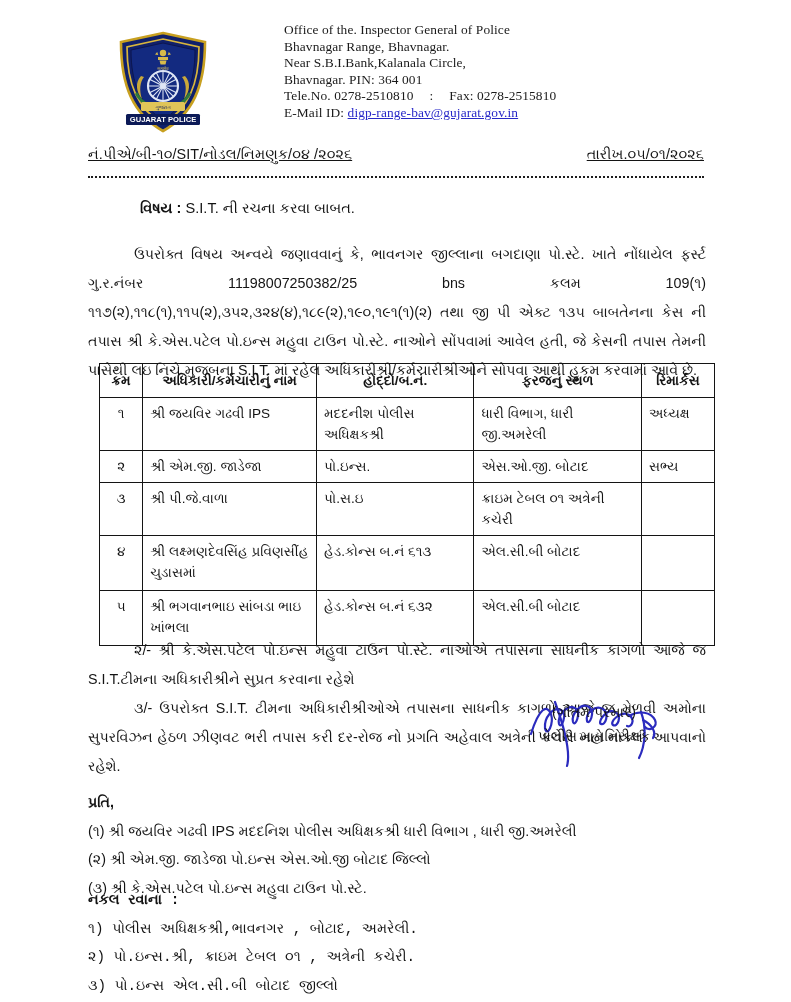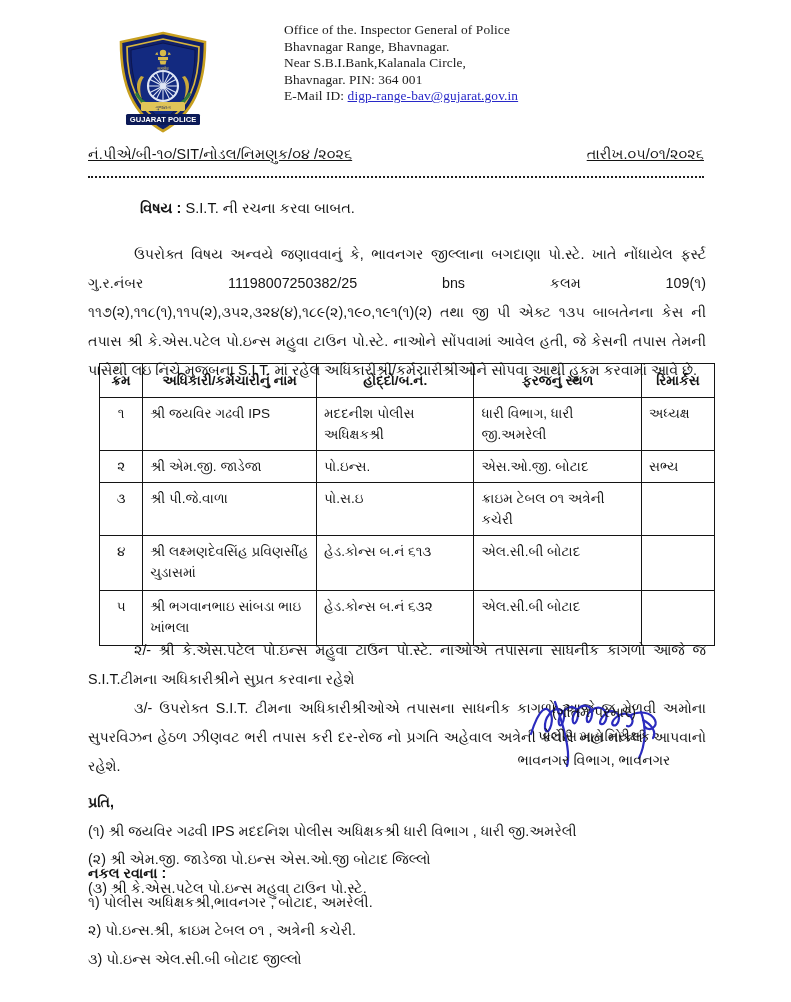--- a/index.html
+++ b/index.html
@@ -170,23 +170,23 @@
     left: 88px; top: 788px;
     width: 618px;
     font-family: "Liberation Sans", "DejaVu Sans", sans-serif;
     font-size: 14.3px;
     line-height: 28.5px;
     color: #141414;
   }
   .dist .hd { font-weight: 700; }
   .copy {
     position: absolute;
-    left: 88px; top: 859px;
+    left: 88px; top: 886px;
     width: 618px;
-    font-family: Liberation Sans, sans-serif;
+    font-family: Liberation Mono, monospace;
     font-size: 14.3px;
     line-height: 28.5px;
     color: #141414;
   }
   .copy .hd { font-weight: 700; }
   .dist div, .copy div { white-space: nowrap; }
 </style>
 </head>
 <body>
 
@@ -227,20 +227,23 @@
         <rect x="11" y="84" width="74" height="11" rx="1.5" fill="#0c1a57"></rect>
         <text x="48" y="92.4" font-family="Liberation Sans, sans-serif" font-size="7.6" font-weight="bold" fill="#ffffff" text-anchor="middle">GUJARAT POLICE</text>
       </svg>
     </div>
 
     <div class="office-block">
       <div class="ln">Office of the. Inspector General of Police</div>
       <div class="ln">Bhavnagar Range, Bhavnagar.</div>
       <div class="ln">Near S.B.I.Bank,Kalanala Circle,</div>
       <div class="ln">Bhavnagar. PIN: 364 001</div>
+      <div class="ln tele-row">
+        <span>Tele.No. 0278-2510810</span><span class="gap"></span><span>:</span><span class="gap"></span><span>Fax: 0278-2515810</span>
+      </div>
       <div class="ln">
         <span>E-Mail ID:</span>
         <a class="email-link" href="#">digp-range-bav@gujarat.gov.in</a>
       </div>
     </div>
   </div>
 
   <div class="refrow">
     <span>નં.પીએ/બી-૧૦/SIT/નોડલ/નિમણુક/૦૪ /૨૦૨૬</span>
     <span>તારીખ.૦૫/૦૧/૨૦૨૬</span>
@@ -313,21 +316,20 @@
       <path d="M16 40 C24 14 32 10 36 20 C39 30 32 44 30 34 C29 24 38 12 46 16 C53 20 46 36 44 30 C42 22 52 10 60 14 C67 18 60 34 58 28 C56 20 66 8 74 13 C81 18 74 32 72 27 C70 20 80 10 88 15 C95 20 90 32 86 30 C82 28 92 14 100 18 C108 22 102 34 98 31 C94 28 106 16 114 21 C121 26 116 34 112 32"></path>
       <path d="M114 22 C124 16 136 18 140 26 C143 33 134 38 130 33"></path>
       <path d="M128 26 C136 30 142 38 138 44"></path>
       <path d="M40 8 C48 30 56 58 52 72"></path>
       <path d="M126 18 C132 34 130 52 124 64"></path>
     </g>
   </svg>
   <div class="sign-block">
     <div class="sign-name">(ગૌતમ પરમાર)</div>
     <div>પોલીસ મહાનિરીક્ષક</div>
-    <div>ભાવનગર વિભાગ, ભાવનગર</div>
   </div>
 
   <div class="dist">
     <div class="hd">પ્રતિ,</div>
     <div>(૧) શ્રી જયવિર ગઢવી IPS મદદનિશ પોલીસ અધિક્ષકશ્રી ધારી વિભાગ , ધારી જી.અમરેલી</div>
     <div>(૨) શ્રી એમ.જી. જાડેજા  પો.ઇન્સ એસ.ઓ.જી બોટાદ જિલ્લો</div>
     <div>(૩) શ્રી કે.એસ.પટેલ પો.ઇન્સ મહુવા ટાઉન પો.સ્ટે.</div>
   </div>
 
   <div class="copy">

